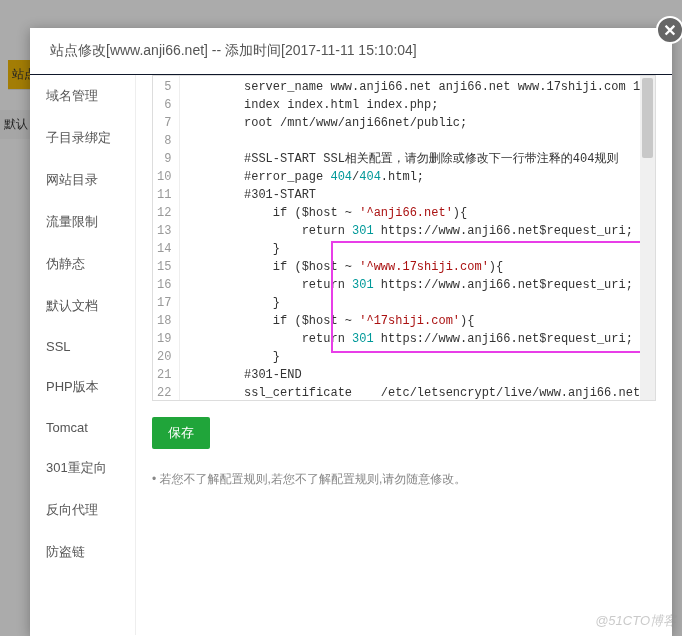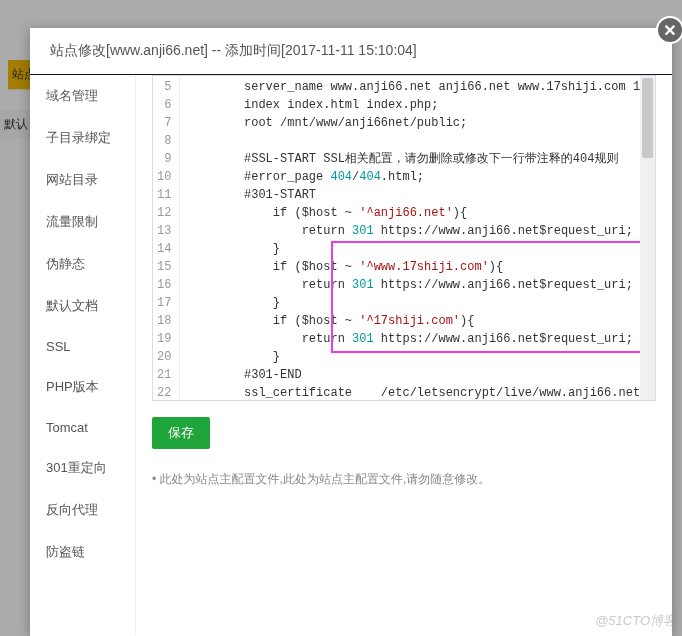--- a/index.html
+++ b/index.html
@@ -82,18 +82,18 @@
               <div>22</div>
             </div>
           <div class="code" id="code"><div class="code-line">        server_name www.anji66.net anji66.net www.17shiji.com 17shiji.com;</div><div class="code-line">        index index.html index.php;</div><div class="code-line">        root /mnt/www/anji66net/public;</div><div class="code-line">        </div><div class="code-line">        #SSL-START SSL相关配置，请勿删除或修改下一行带注释的404规则</div><div class="code-line">        #error_page <span class="num">404</span>/<span class="num">404</span>.html;</div><div class="code-line">        #301-START</div><div class="code-line">            if ($host ~ <span class="str">'^anji66.net'</span>){</div><div class="code-line">                return <span class="num">301</span> https://www.anji66.net$request_uri;</div><div class="code-line">            }</div><div class="code-line">            if ($host ~ <span class="str">'^www.17shiji.com'</span>){</div><div class="code-line">                return <span class="num">301</span> https://www.anji66.net$request_uri;</div><div class="code-line">            }</div><div class="code-line">            if ($host ~ <span class="str">'^17shiji.com'</span>){</div><div class="code-line">                return <span class="num">301</span> https://www.anji66.net$request_uri;</div><div class="code-line">            }</div><div class="code-line">        #301-END</div><div class="code-line">        ssl_certificate    /etc/letsencrypt/live/www.anji66.net/fullchain.pem;</div></div>
         </div>
         <div class="highlight-box"></div>
         <div class="scrollbar-v">
           <div class="scrollbar-thumb"></div>
         </div>
       </div>
       <button class="save-btn">保存</button>
-      <div class="note">此处为站点主配置文件,此处为站点主配置文件,请勿随意修改。</div>
+      <div class="note">若您不了解配置规则,若您不了解配置规则,请勿随意修改。</div>
     </div>
   </div>
 </div>
 
 <div class="watermark">@51CTO博客</div>
 
 </body></html>

